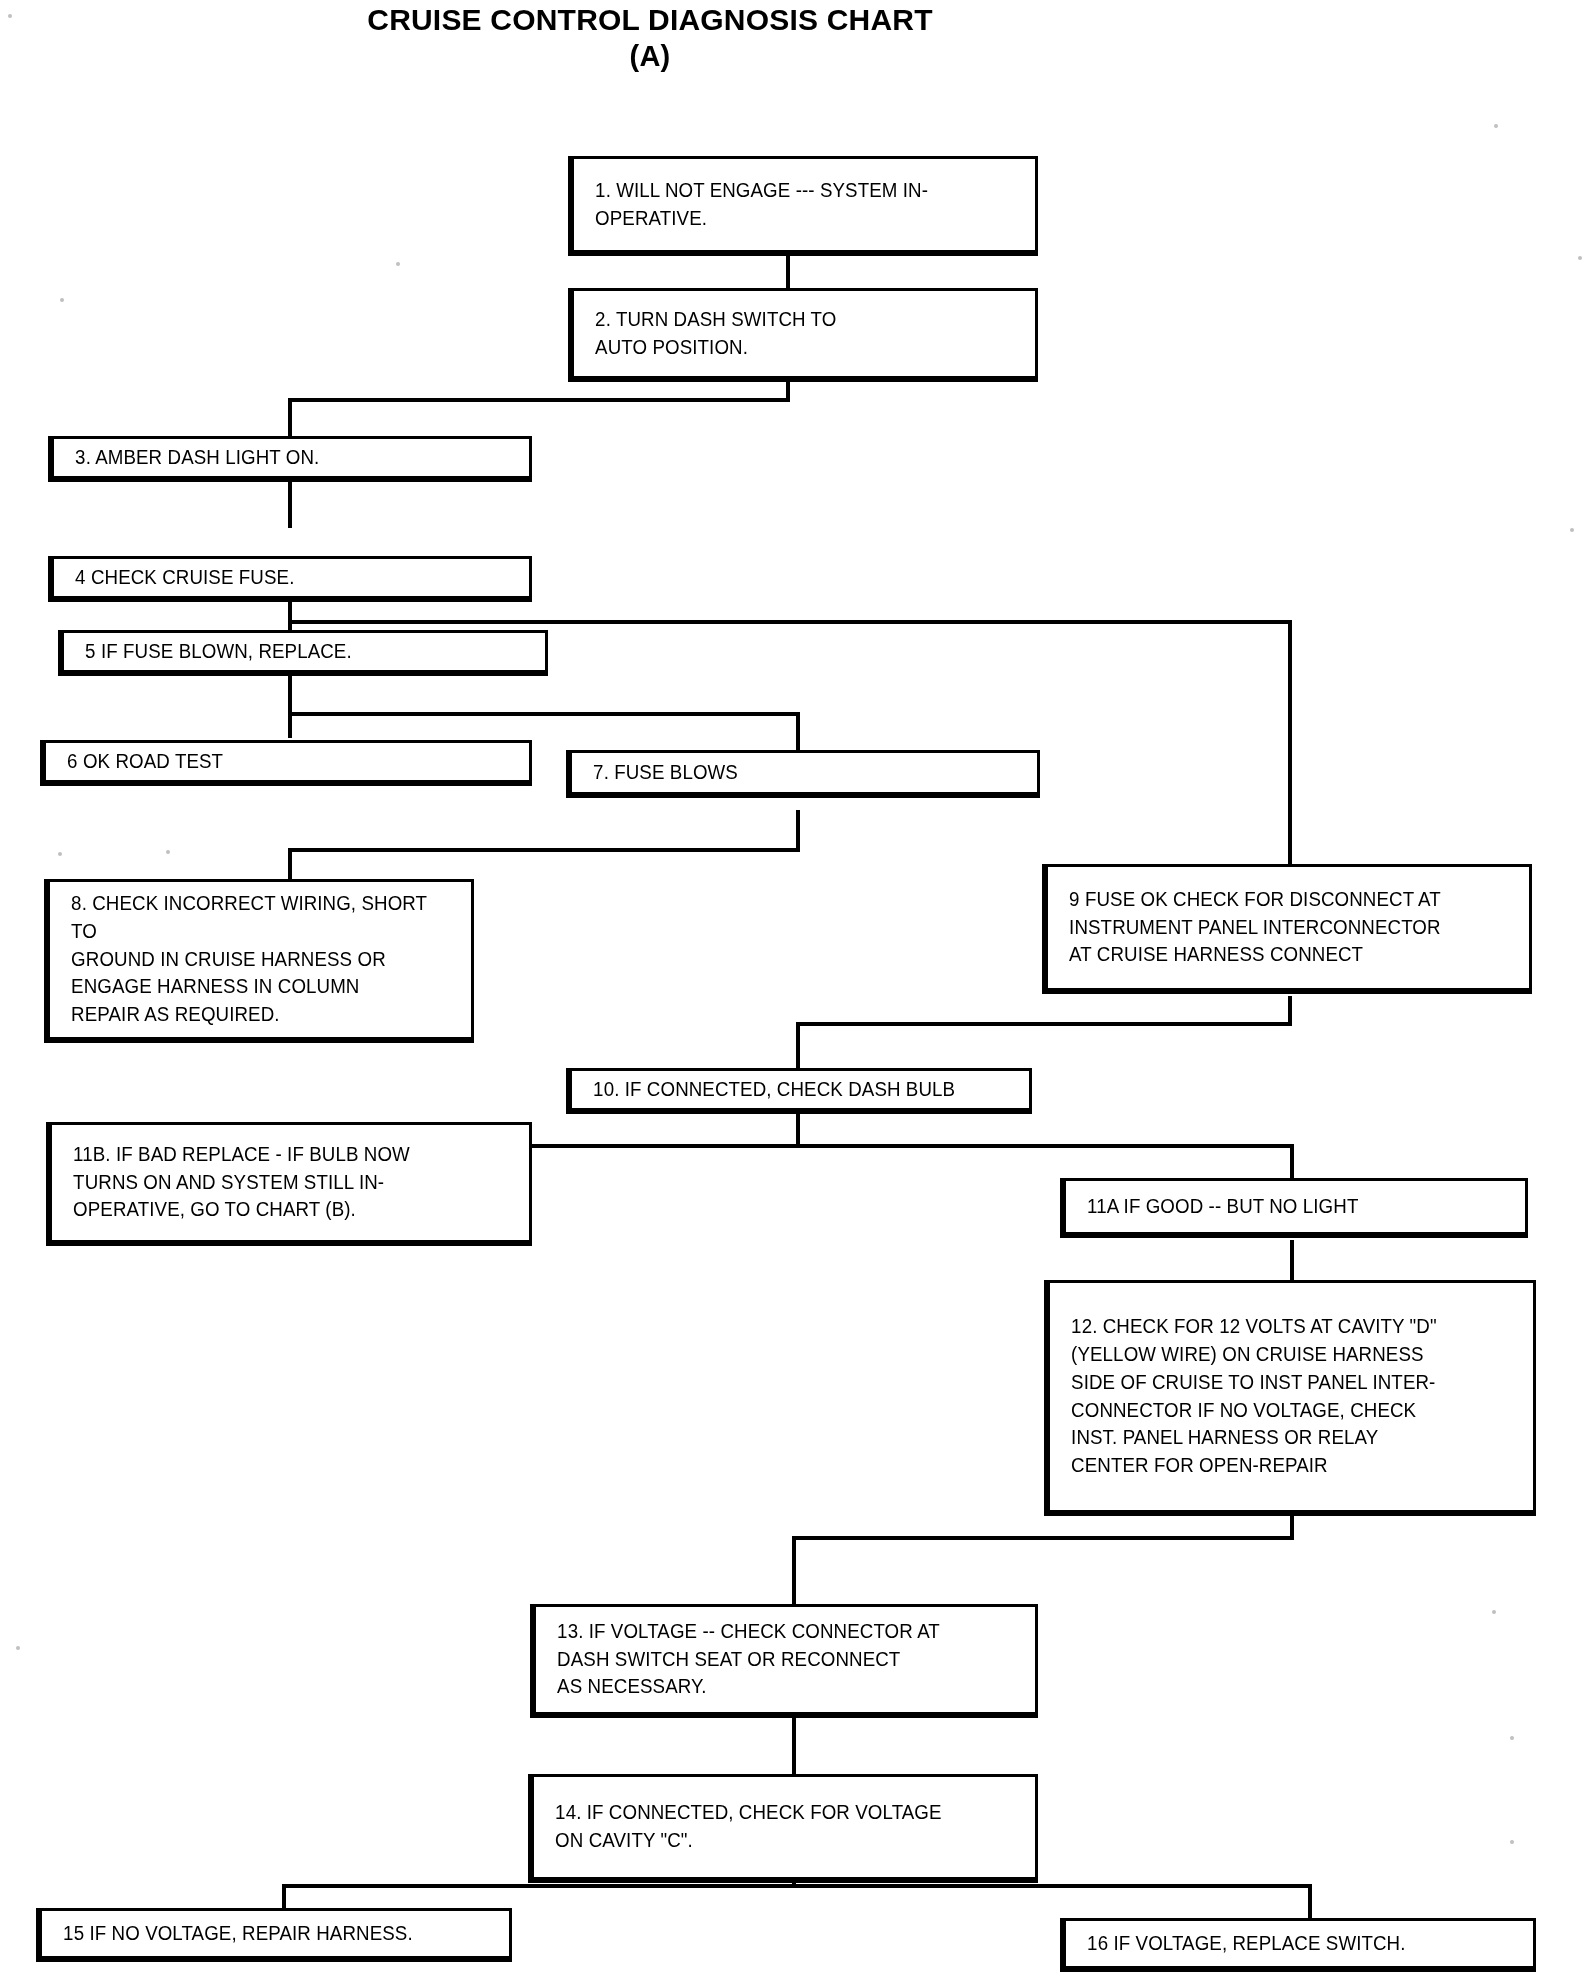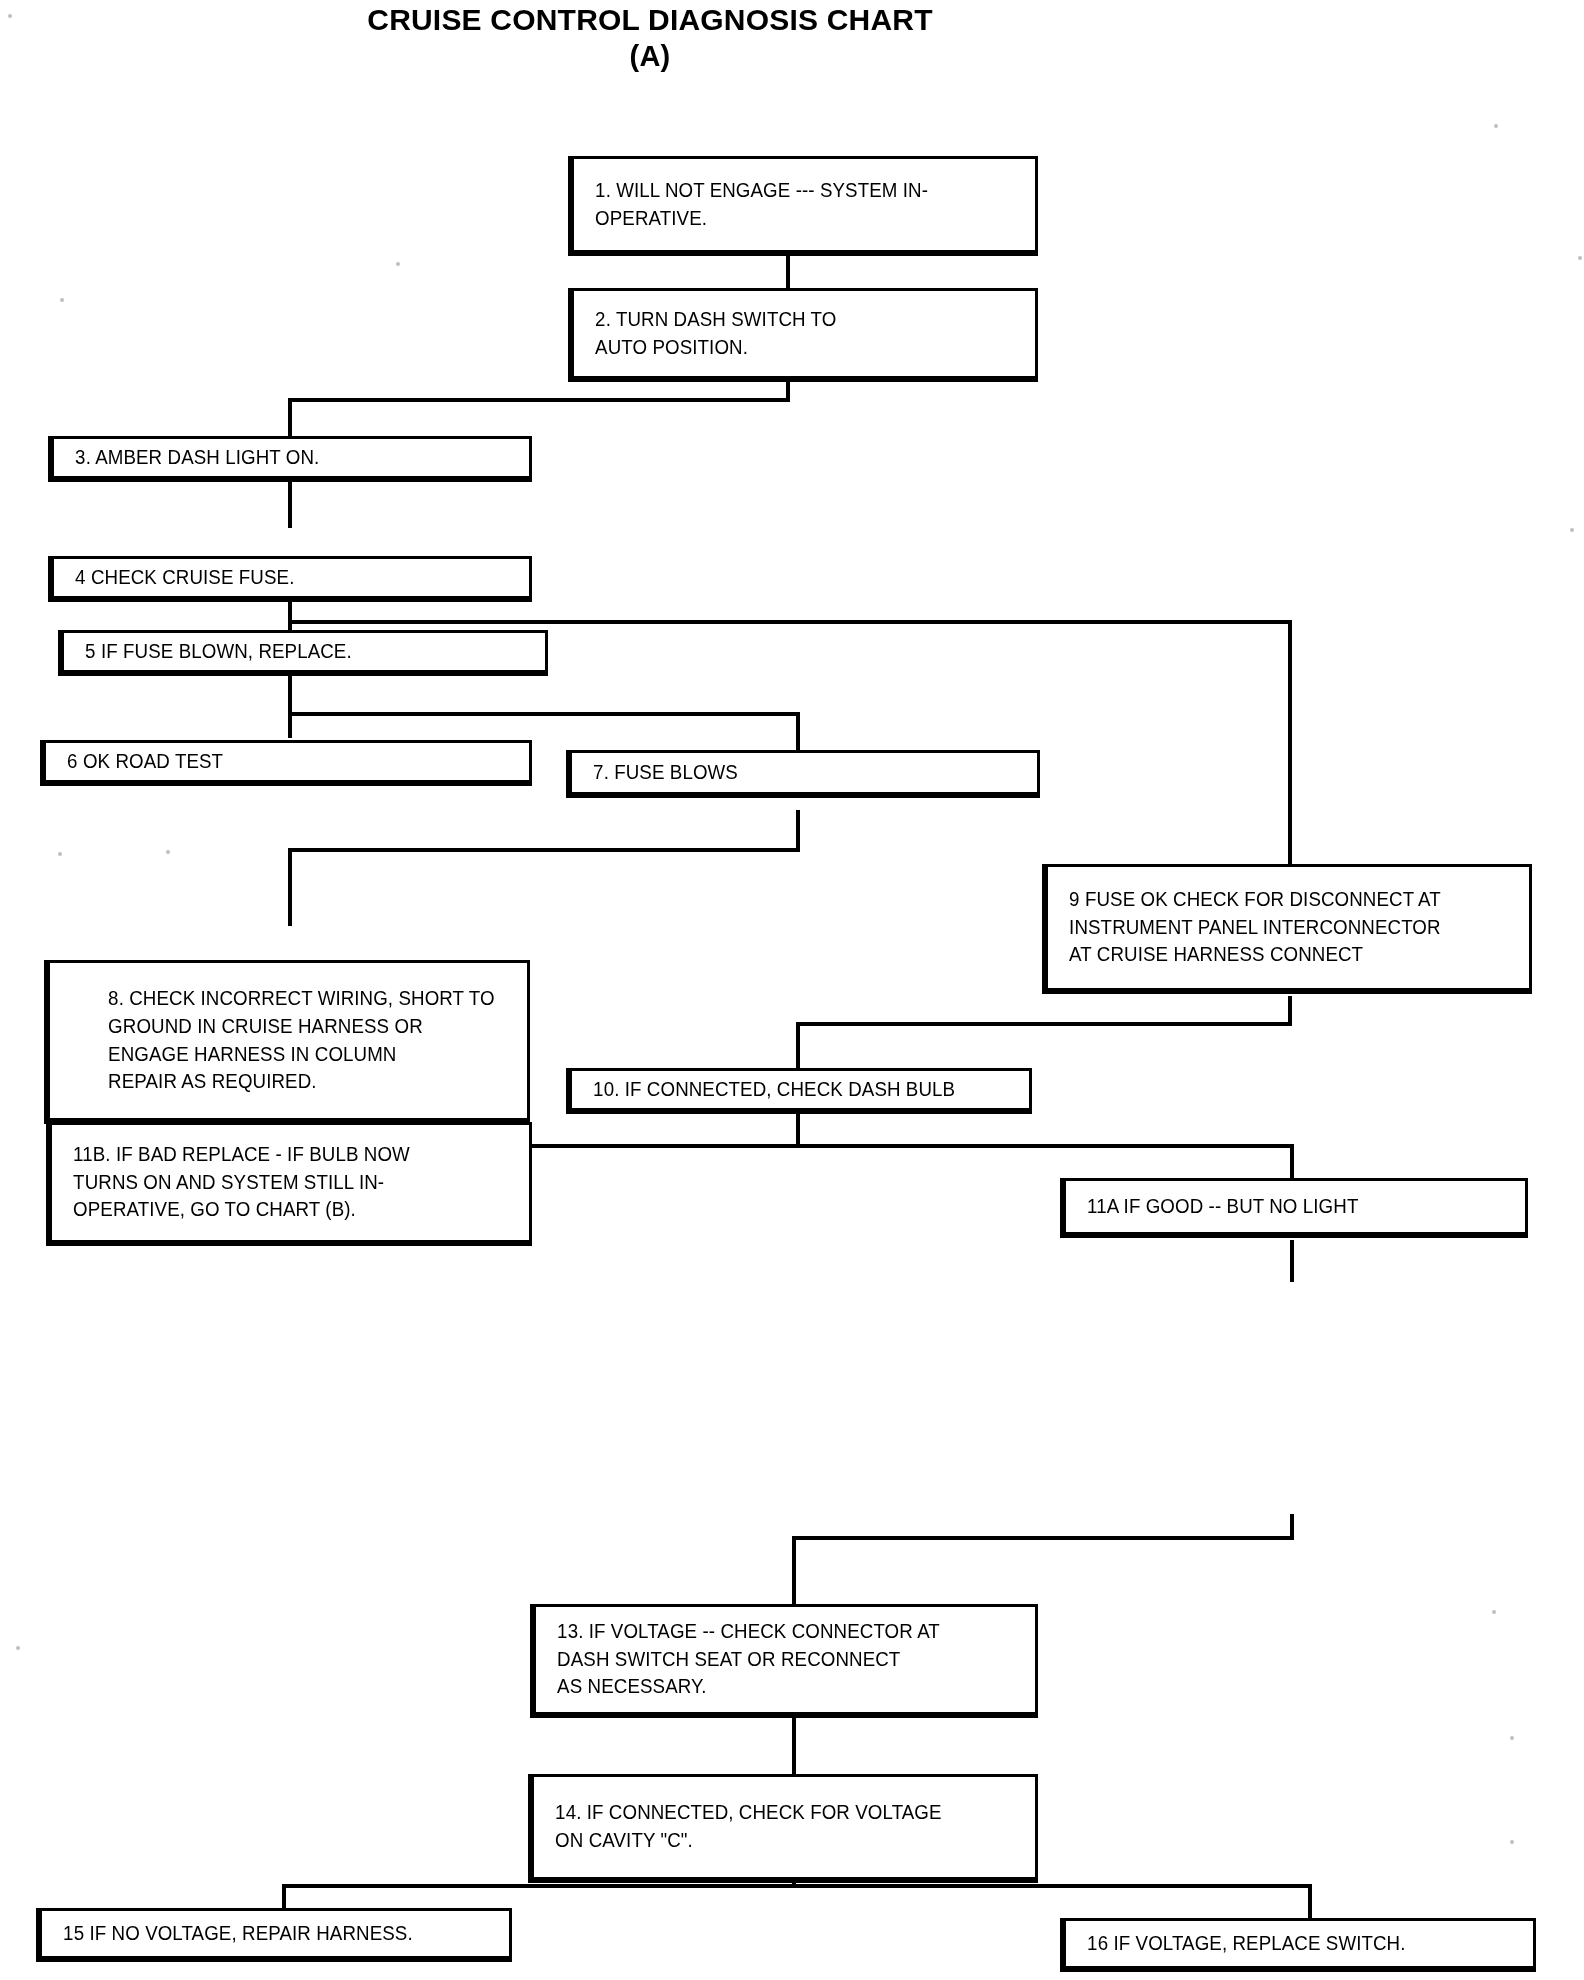--- a/index.html
+++ b/index.html
@@ -173,21 +173,21 @@
   </div>
 
   <div class="node" style="left:40px; top:740px; width:492px; height:46px;">
     <span class="txt">6  OK ROAD TEST</span>
   </div>
 
   <div class="node" style="left:566px; top:750px; width:474px; height:48px;">
     <span class="txt">7. FUSE BLOWS</span>
   </div>
 
-  <div class="node" style="left:44px; top:960px; width:486px; height:164px;padding-left:37px;">
+  <div class="node" style="left:44px; top:879px; width:430px; height:164px;">
     <span class="txt">8. CHECK INCORRECT WIRING, SHORT TO
 GROUND IN CRUISE HARNESS OR
 ENGAGE HARNESS IN COLUMN
 REPAIR AS REQUIRED.</span>
   </div>
 
   <div class="node" style="left:1042px; top:864px; width:490px; height:130px;">
     <span class="txt">9  FUSE OK  CHECK FOR DISCONNECT AT
 INSTRUMENT PANEL INTERCONNECTOR
 AT CRUISE HARNESS CONNECT</span>
@@ -200,20 +200,28 @@
   <div class="node" style="left:46px; top:1122px; width:486px; height:124px;align-items:center;">
     <span class="txt">11B. IF BAD REPLACE -   IF BULB NOW
 TURNS ON AND SYSTEM STILL IN-
 OPERATIVE, GO TO CHART (B).</span>
   </div>
 
   <div class="node" style="left:1060px; top:1178px; width:468px; height:60px;">
     <span class="txt">11A  IF GOOD --  BUT NO LIGHT</span>
   </div>
 
+  <div class="node" style="left:1044px; top:1280px; width:492px; height:236px;">
+    <span class="txt">12. CHECK FOR 12 VOLTS AT CAVITY "D"
+(YELLOW WIRE) ON CRUISE HARNESS
+SIDE OF CRUISE TO INST  PANEL INTER-
+CONNECTOR  IF NO VOLTAGE, CHECK
+INST. PANEL HARNESS OR RELAY
+CENTER FOR OPEN-REPAIR</span>
+  </div>
 
   <div class="node" style="left:530px; top:1604px; width:508px; height:114px;">
     <span class="txt">13. IF VOLTAGE  -- CHECK CONNECTOR AT
 DASH SWITCH  SEAT OR RECONNECT
 AS NECESSARY.</span>
   </div>
 
   <div class="node" style="left:528px; top:1774px; width:510px; height:109px;">
     <span class="txt">14. IF CONNECTED, CHECK FOR VOLTAGE
 ON CAVITY "C".</span>

